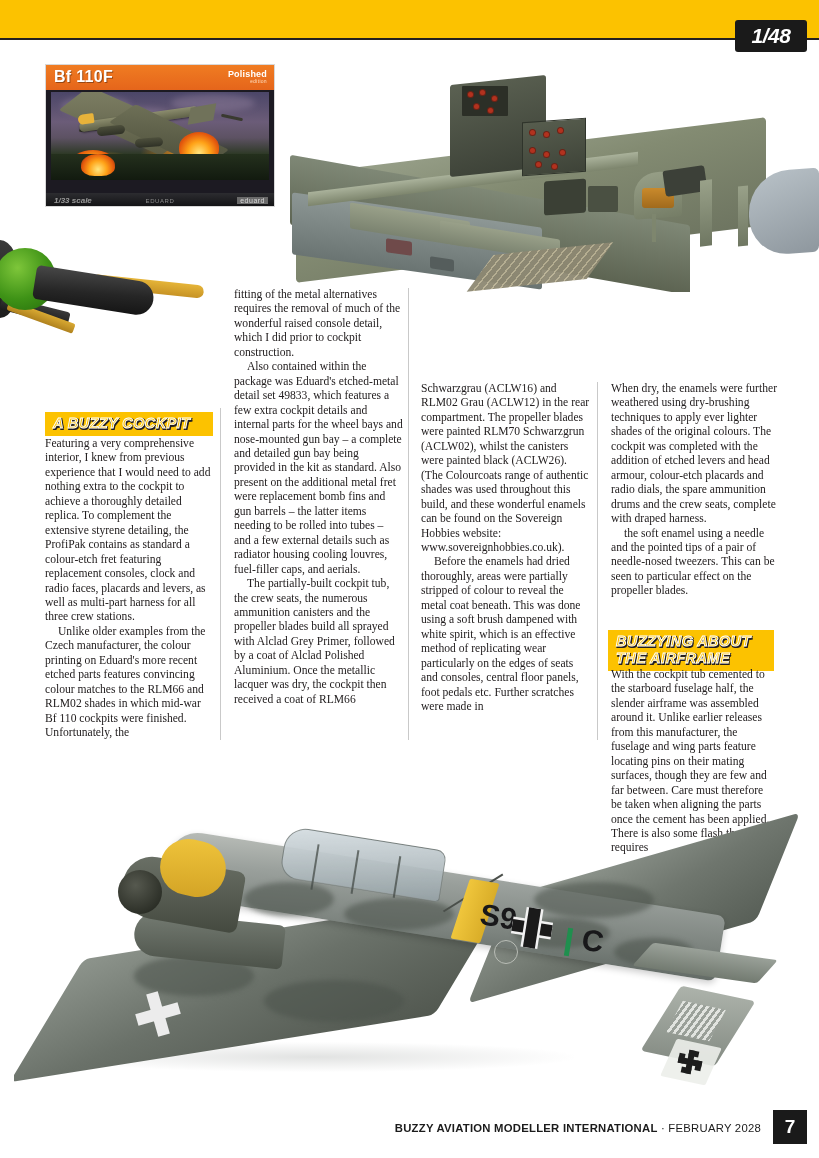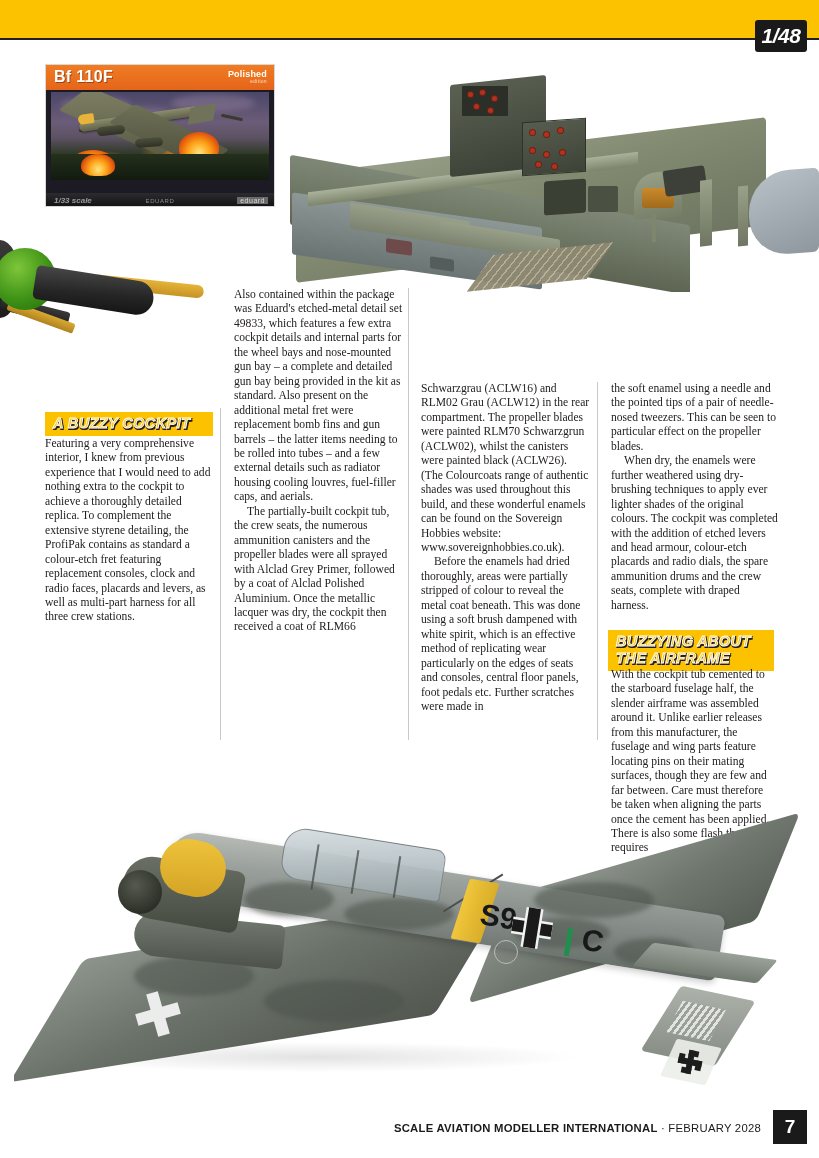--- a/index.html
+++ b/index.html
@@ -25,21 +25,21 @@
   }
   .header-rule {
     position: absolute;
     left: 0; top: 38px;
     width: 819px; height: 2px;
     background: #231f20;
   }
   .scale-badge {
     position: absolute;
     right: 12px; top: 20px;
-    width: 52px; height: 32px;
+    width: 72px; height: 32px;
     background: #1a1a1a;
     border-radius: 3px;
     color: #ffffff;
     font-family: "Liberation Sans", sans-serif;
     font-weight: bold;
     font-style: italic;
     font-size: 21px;
     letter-spacing: -0.5px;
     display: flex;
     align-items: center;
@@ -771,35 +771,37 @@
   <div class="kicker-text">BUZZYING ABOUT
 THE AIRFRAME</div>
 </div>
 
 <div class="col-rule" id="rule1"></div>
 <div class="col-rule" id="rule2"></div>
 <div class="col-rule" id="rule3"></div>
 
 <div class="col" id="col1">
   <p>Featuring a very comprehensive interior, I knew from previous experience that I would need to add nothing extra to the cockpit to achieve a thoroughly detailed replica. To complement the extensive styrene detailing, the ProfiPak contains as standard a colour-etch fret featuring replacement consoles, clock and radio faces, placards and levers, as well as multi-part harness for all three crew stations.</p>
+  <p>Unlike older examples from the Czech manufacturer, the colour printing on Eduard's more recent etched parts features convincing colour matches to the RLM66 and RLM02 shades in which mid-war Bf 110 cockpits were finished. Unfortunately, the</p>
 </div>
 
 <div class="col" id="col2">
+  <p>fitting of the metal alternatives requires the removal of much of the wonderful raised console detail, which I did prior to cockpit construction.</p>
   <p>Also contained within the package was Eduard's etched-metal detail set 49833, which features a few extra cockpit details and internal parts for the wheel bays and nose-mounted gun bay – a complete and detailed gun bay being provided in the kit as standard. Also present on the additional metal fret were replacement bomb fins and gun barrels – the latter items needing to be rolled into tubes – and a few external details such as radiator housing cooling louvres, fuel-filler caps, and aerials.</p>
-  <p>The partially-built cockpit tub, the crew seats, the numerous ammunition canisters and the propeller blades were all sprayed with Alclad Grey Primer, followed by a coat of Alclad Polished Aluminium. Once the metallic lacquer was dry, the cockpit then received a coat of RLM66</p>
+  <p>The partially-built cockpit tub, the crew seats, the numerous ammunition canisters and the propeller blades build all sprayed with Alclad Grey Primer, followed by a coat of Alclad Polished Aluminium. Once the metallic lacquer was dry, the cockpit then received a coat of RLM66</p>
 </div>
 
 <div class="col" id="col3">
   <p>Schwarzgrau (ACLW16) and RLM02 Grau (ACLW12) in the rear compartment. The propeller blades were painted RLM70 Schwarzgrun (ACLW02), whilst the canisters were painted black (ACLW26). (The Colourcoats range of authentic shades was used throughout this build, and these wonderful enamels can be found on the Sovereign Hobbies website: www.sovereignhobbies.co.uk).</p>
   <p>Before the enamels had dried thoroughly, areas were partially stripped of colour to reveal the metal coat beneath. This was done using a soft brush dampened with white spirit, which is an effective method of replicating wear particularly on the edges of seats and consoles, central floor panels, foot pedals etc. Further scratches were made in</p>
 </div>
 
 <div class="col" id="col4a">
+  <p>When dry, the enamels were further weathered using dry-brushing techniques to apply ever lighter shades of the original colours. The cockpit was completed with the addition of etched levers and head armour, colour-etch placards and radio dials, the spare ammunition drums and the crew seats, complete with draped harness.</p>
   <p>the soft enamel using a needle and the pointed tips of a pair of needle-nosed tweezers. This can be seen to particular effect on the propeller blades.</p>
-  <p>When dry, the enamels were further weathered using dry-brushing techniques to apply ever lighter shades of the original colours. The cockpit was completed with the addition of etched levers and head armour, colour-etch placards and radio dials, the spare ammunition drums and the crew seats, complete with draped harness.</p>
 </div>
 
 <div class="col" id="col4b">
   <p>With the cockpit tub cemented to the starboard fuselage half, the slender airframe was assembled around it. Unlike earlier releases from this manufacturer, the fuselage and wing parts feature locating pins on their mating surfaces, though they are few and far between. Care must therefore be taken when aligning the parts once the cement has been applied. There is also some flash that requires</p>
 </div>
 
 <div class="aircraft-photo">
   <div class="ac-shadow"></div>
 
   <div class="ac-wing-main"></div>
@@ -850,15 +852,15 @@
     <div class="ac-sw-b" style="left:9px; top:0; width:6px; height:24px;"></div>
     <div class="ac-sw-b" style="left:0; top:9px; width:24px; height:6px;"></div>
     <div class="ac-sw-b" style="left:9px; top:0; width:10px; height:6px;"></div>
     <div class="ac-sw-b" style="left:18px; top:9px; width:6px; height:10px;"></div>
     <div class="ac-sw-b" style="left:5px; top:18px; width:10px; height:6px;"></div>
     <div class="ac-sw-b" style="left:0; top:5px; width:6px; height:10px;"></div>
   </div>
 </div>
 
 <div class="footer-text">
-  <span class="mag">SCALE AVIATION MODELLER INTERNATIONAL</span><span> · </span><span>FEBRUARY 2028</span>
+  <span class="mag">BUZZY AVIATION MODELLER INTERNATIONAL</span><span> · </span><span>FEBRUARY 2028</span>
 </div>
 <div class="page-num">7</div>
 
 </body></html>

